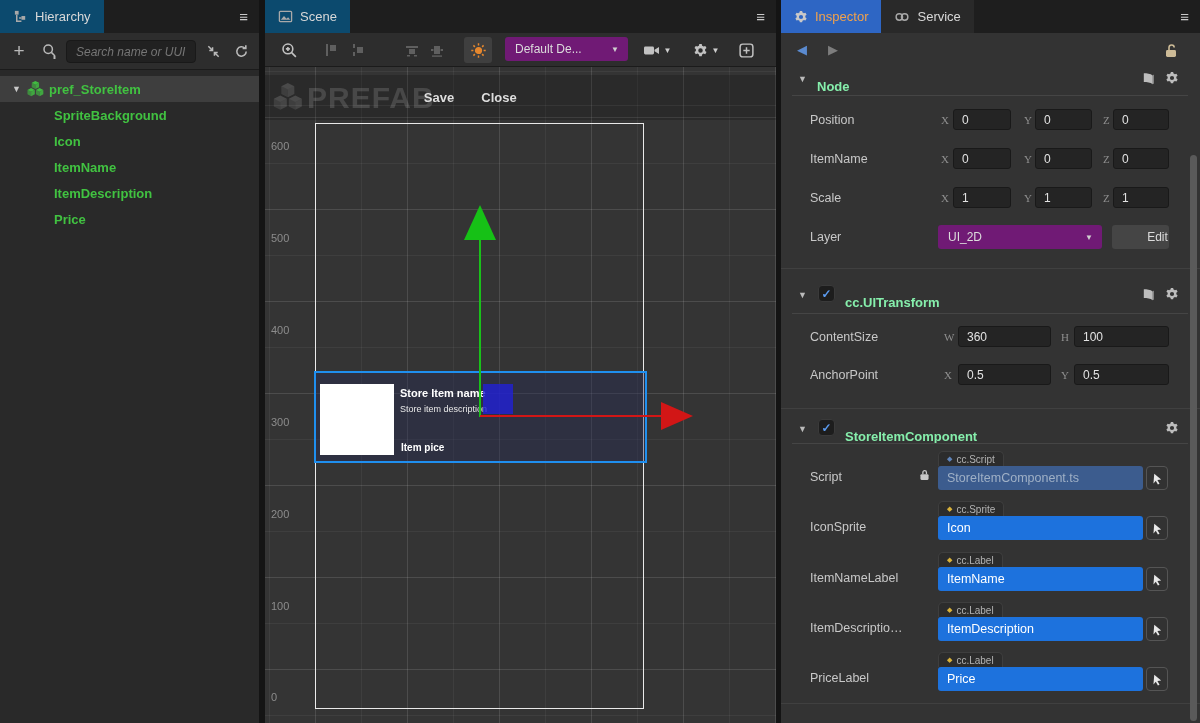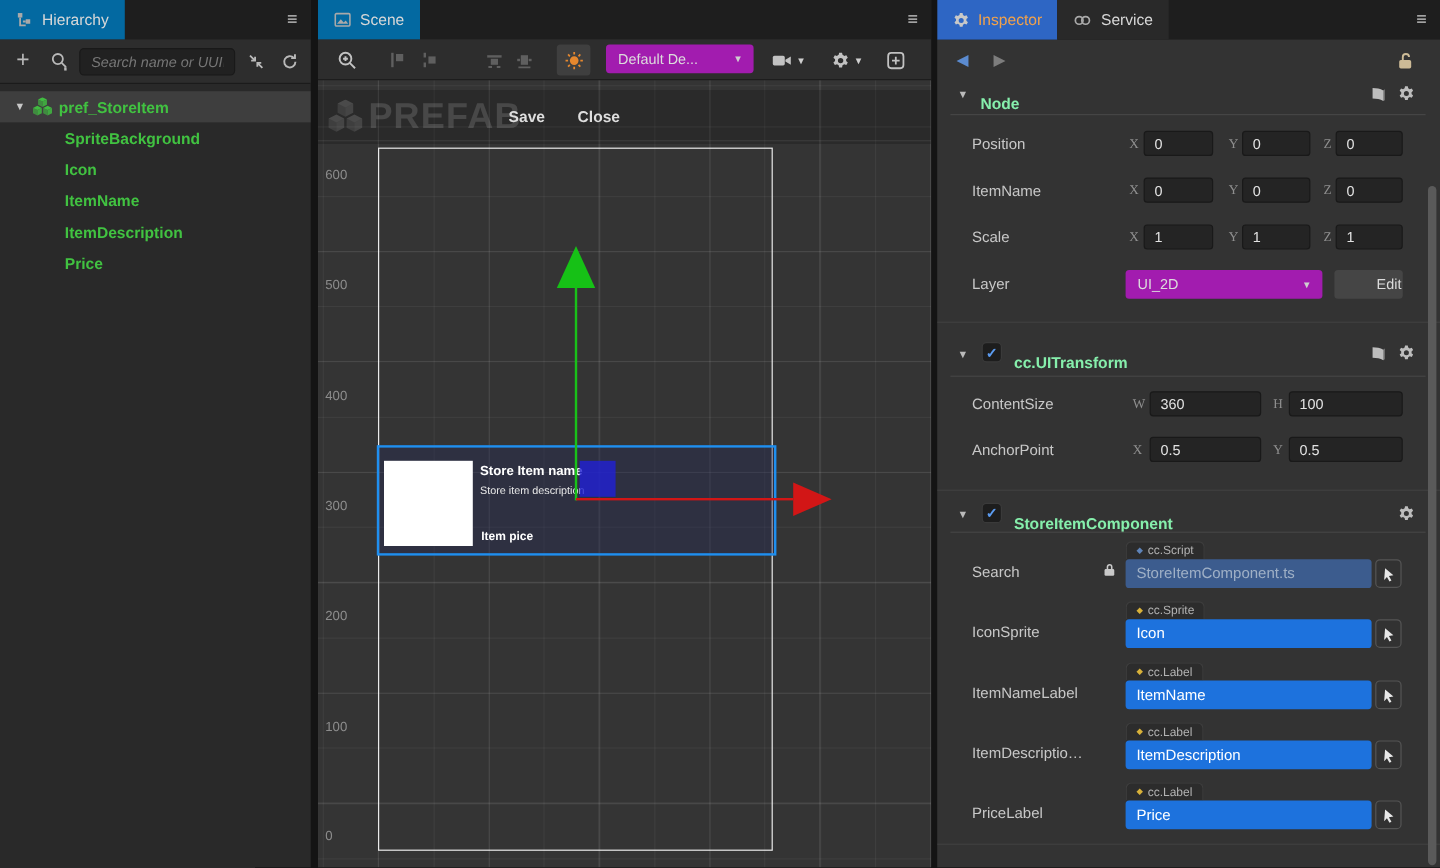--- a/index.html
+++ b/index.html
@@ -9,21 +9,21 @@
     font-family:"Liberation Sans", sans-serif; color:#d5d5d5;
     -webkit-font-smoothing:antialiased;
   }
   .panel { position:absolute; top:0; bottom:0; overflow:hidden; }
   #hierarchy { left:0;   width:259px; background:#292929; }
   #scene     { left:265px; width:511px; background:#343434; }
   #inspector { left:781px; width:419px; background:#333333; }
 
   
   .tabbar { position:absolute; top:0; left:0; right:0; height:33px; background:#1e1e1e; display:flex; align-items:stretch; }
-  .tab { display:flex; align-items:center; gap:7px; padding:0 13px; font-size:13px; color:#d8d8d8; background:#0369a1; }
+  .tab { display:flex; align-items:center; gap:7px; padding:0 13px; font-size:13px; color:#d8d8d8; background:#0c4a6e; }
   .tab.blue { background:#2e66c4; color:#f2a24b; }
   .tab.idle { background:#292929; }
   .burger { position:absolute; right:11px; top:8px; font-size:15px; color:#c9c9c9; line-height:17px; }
 
   
   .toolbar { position:absolute; left:0; right:0; top:33px; background:#2d2d2d; border-bottom:1px solid #1b1b1b; }
   #hierarchy .toolbar { height:37px; }
   #scene .toolbar { height:34px; }
   .tbtn { position:absolute; display:flex; align-items:center; justify-content:center; color:#b9b9b9; }
   .icon-svg { display:block; }
@@ -75,21 +75,21 @@
     color:#e3e3e3; font-size:12px; padding:0 8px; font-family:"Liberation Sans", sans-serif; }
   .sec-head { position:absolute; left:0; right:0; height:24px; }
   .sec-caret { position:absolute; left:17px; top:6px; font-size:9px; color:#bbb; }
   .sec-title { position:absolute; left:64px; top:11px; font-size:13px; font-weight:bold; color:#86efac; }
   .sec-title.nochk { left:36px; }
   .checkbox { position:absolute; left:37px; top:1px; width:17px; height:17px; background:#1d1d1d;
     border:1px solid #3a3a3a; border-radius:4px; display:flex; align-items:center; justify-content:center;
     color:#5b9bf0; font-size:12px; font-weight:bold; }
   .divider { position:absolute; left:11px; right:12px; height:1px; background:#454545; }
   .divider.full { left:0; right:0; background:#404040; }
-  .dropdown { position:absolute; height:24px; background:#a21caf; border-radius:3px; display:flex;
+  .dropdown { position:absolute; height:24px; background:#701a75; border-radius:3px; display:flex;
     align-items:center; padding:0 10px; font-size:12px; color:#dcdcdc; }
   .dropdown .dd-arrow { position:absolute; right:9px; font-size:8px; color:#cfcfcf; }
   .gbtn { position:absolute; height:24px; background:#454545; border-radius:3px; display:flex;
     align-items:center; justify-content:center; font-size:12px; color:#dcdcdc; }
   .badge { position:absolute; height:15px; background:#2c2c2c; border:1px solid #3e3e3e; border-bottom:none;
     border-radius:5px 5px 0 0; display:inline-flex; align-items:center; gap:4px; padding:0 8px;
     font-size:10px; color:#b3b3b3; }
   .badge .dia { font-size:7px; }
   .ref-field { position:absolute; left:157px; width:205px; height:24px; border-radius:3px; background:#1d72dd;
     display:flex; align-items:center; padding:0 9px; font-size:12.5px; color:#ffffff; white-space:nowrap; overflow:hidden; }
@@ -421,21 +421,21 @@
         <span>✓</span>
       </span>
     <span class="sec-title">StoreItemComponent</span>
     <svg style="position:absolute; left:384px; top:3px;" width="14" height="14" viewBox="0 0 16 16" fill="#bdbdbd">
         <use href="#gearp"></use>
       </svg>
   </div>
   <div class="divider" style="top:443px;"></div>
 
   <div>
-    <span class="irow-label" style="top:470px;">Search</span>
+    <span class="irow-label" style="top:470px;">Script</span>
     <svg style="position:absolute; left:137px; top:468px;" width="13" height="14" viewBox="0 0 16 16" fill="#c9c9c9">
       <rect x="3" y="7" width="10" height="7" rx="1.4"></rect>
         <path d="M6 7V4.8a2.2 2.2 0 014.4 0V7" fill="none" stroke="#c9c9c9" stroke-width="1.6"></path>
     </svg>
     <span class="badge" style="left:157px; top:451px;">
       <span class="dia" style="color:#5f84b9;">◆</span>
       <span>cc.Script</span>
     </span>
     <div class="ref-field muted" style="top:466px;">
       <span>StoreItemComponent.ts</span>

